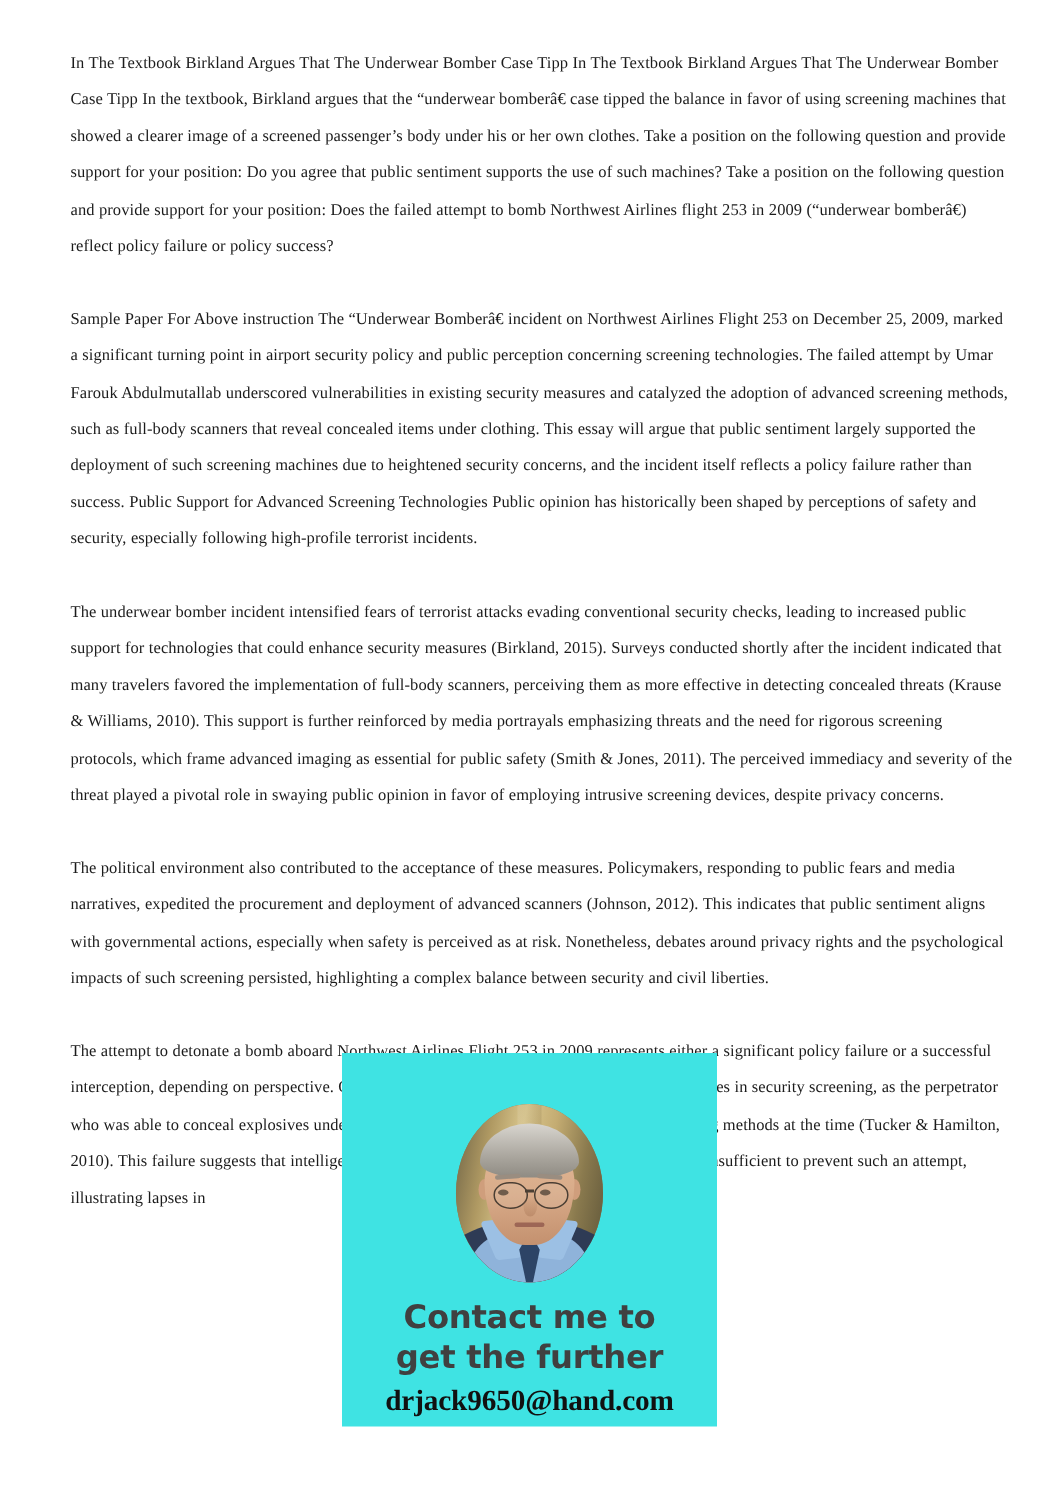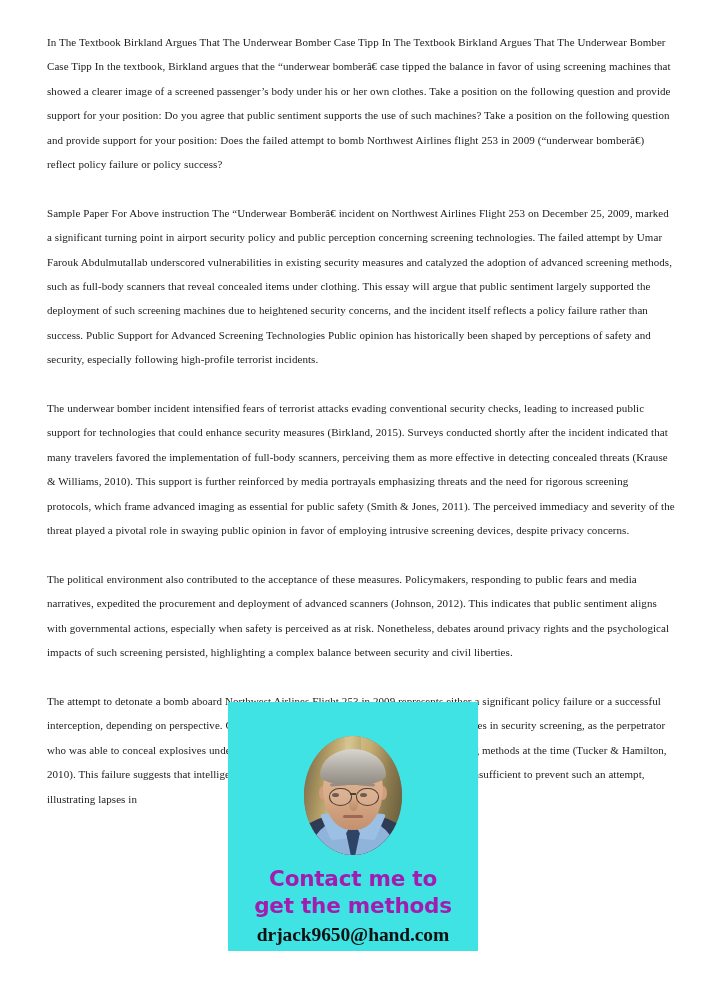--- a/index.html
+++ b/index.html
@@ -231,21 +231,21 @@
   #contact-lines {
     margin-top: 10px;
     text-align: center;
     width: 100%;
   }
   .contact-line {
     font-family: "DejaVu Sans", "Liberation Sans", sans-serif;
     font-weight: bold;
     font-size: 21.5px;
     line-height: 27px;
-    color: #a21caf;
+    color: #404040;
     letter-spacing: -0.01em;
   }
   #contact-email {
     margin-top: 4px;
     font-family: "Liberation Serif", "DejaVu Serif", serif;
     font-weight: bold;
     font-size: 19.5px;
     line-height: 24px;
     color: #111111;
     text-align: center;
@@ -286,20 +286,20 @@
       <div class="ph-eyeR"></div>
       <div class="ph-glassL"></div>
       <div class="ph-glassR"></div>
       <div class="ph-bridge"></div>
       <div class="ph-nose"></div>
       <div class="ph-mouth"></div>
     </div>
 
     <div id="contact-lines">
       <div class="contact-line">Contact me to</div>
-      <div class="contact-line">get the methods</div>
+      <div class="contact-line">get the further</div>
     </div>
 
     <div id="contact-email">drjack9650@hand.com</div>
 
   </div>
 
 </div>
 
 </body></html>

